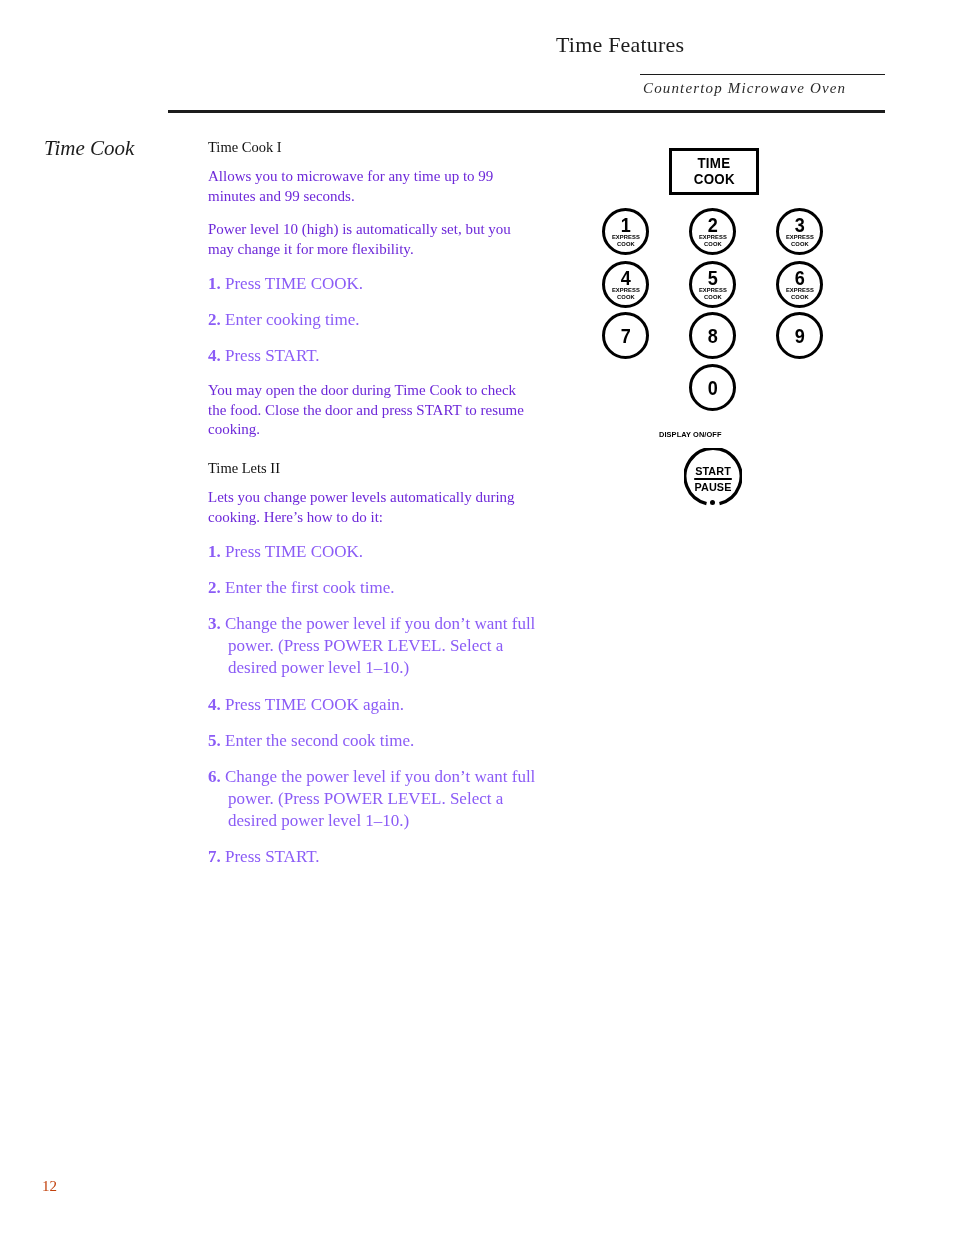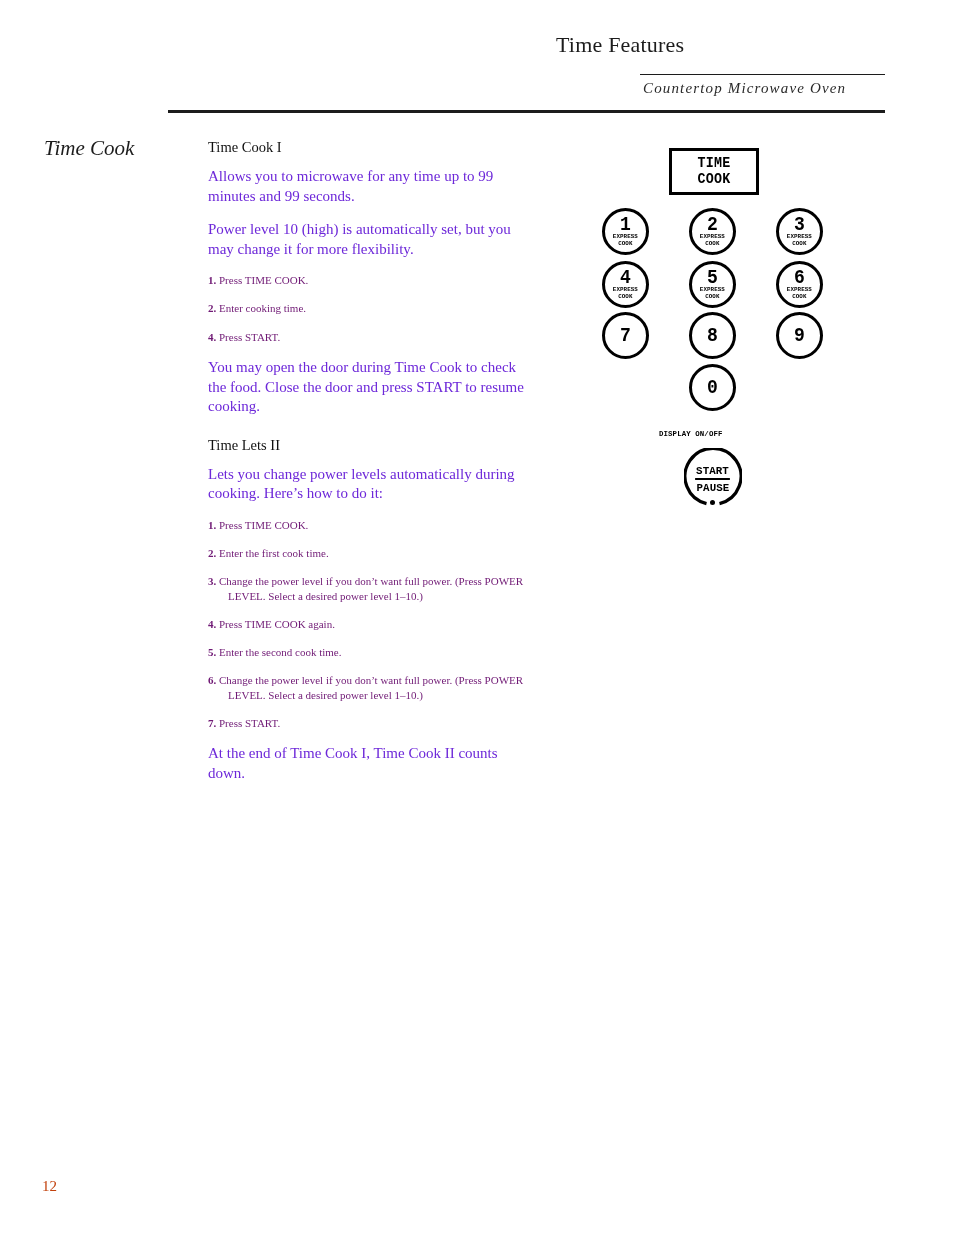--- a/index.html
+++ b/index.html
@@ -90,42 +90,42 @@
   .sub-head.spaced {
     margin-top: 19px;
   }
   .para {
     font-size: 15px;
     line-height: 1.3;
     margin: 0 0 14px 0;
     color: #6d28d9;
   }
   .step {
-    font-size: 11px;
+    font-size: 17px;
     line-height: 1.3;
     margin: 0 0 14px 0;
     padding-left: 20px;
     text-indent: -20px;
-    color: #701a75;
+    color: #8b5cf6;
   }
   .step .num {
     font-weight: bold;
   }
   .step-text {
     
   }
 
   
   #keypad {
     position: absolute;
     left: 588px;
     top: 140px;
     width: 260px;
     height: 380px;
-    font-family: Liberation Mono, monospace;
+    font-family: Liberation Sans, sans-serif;
   }
   #timecook-button {
     position: absolute;
     left: 81px;
     top: 8px;
     width: 90px;
     height: 47px;
     border: 3px solid #000;
     box-sizing: border-box;
     display: flex;
@@ -273,21 +273,20 @@
     <div class="para">You may open the door during Time Cook to check the food. Close the door and press START to resume cooking.</div>
     <div class="sub-head spaced">Time Lets II</div>
     <div class="para">Lets you change power levels automatically during cooking. Here’s how to do it:</div>
     <div class="step"><span class="num">1.</span> <span class="step-text">Press TIME COOK.</span></div>
     <div class="step"><span class="num">2.</span> <span class="step-text">Enter the first cook time.</span></div>
     <div class="step"><span class="num">3.</span> <span class="step-text">Change the power level if you don’t want full power. (Press POWER LEVEL. Select a desired power level 1–10.)</span></div>
     <div class="step"><span class="num">4.</span> <span class="step-text">Press TIME COOK again.</span></div>
     <div class="step"><span class="num">5.</span> <span class="step-text">Enter the second cook time.</span></div>
     <div class="step"><span class="num">6.</span> <span class="step-text">Change the power level if you don’t want full power. (Press POWER LEVEL. Select a desired power level 1–10.)</span></div>
     <div class="step"><span class="num">7.</span> <span class="step-text">Press START.</span></div>
-    <div class="para">At the end of Time Cook I, Time Cook II counts down.</div>
   </div>
 
 <div id="keypad">
 
   <div id="timecook-button">
     <div class="kb-line">TIME</div>
     <div class="kb-line">COOK</div>
   </div>
 
   <div id="key-caption-display">DISPLAY ON/OFF</div>

